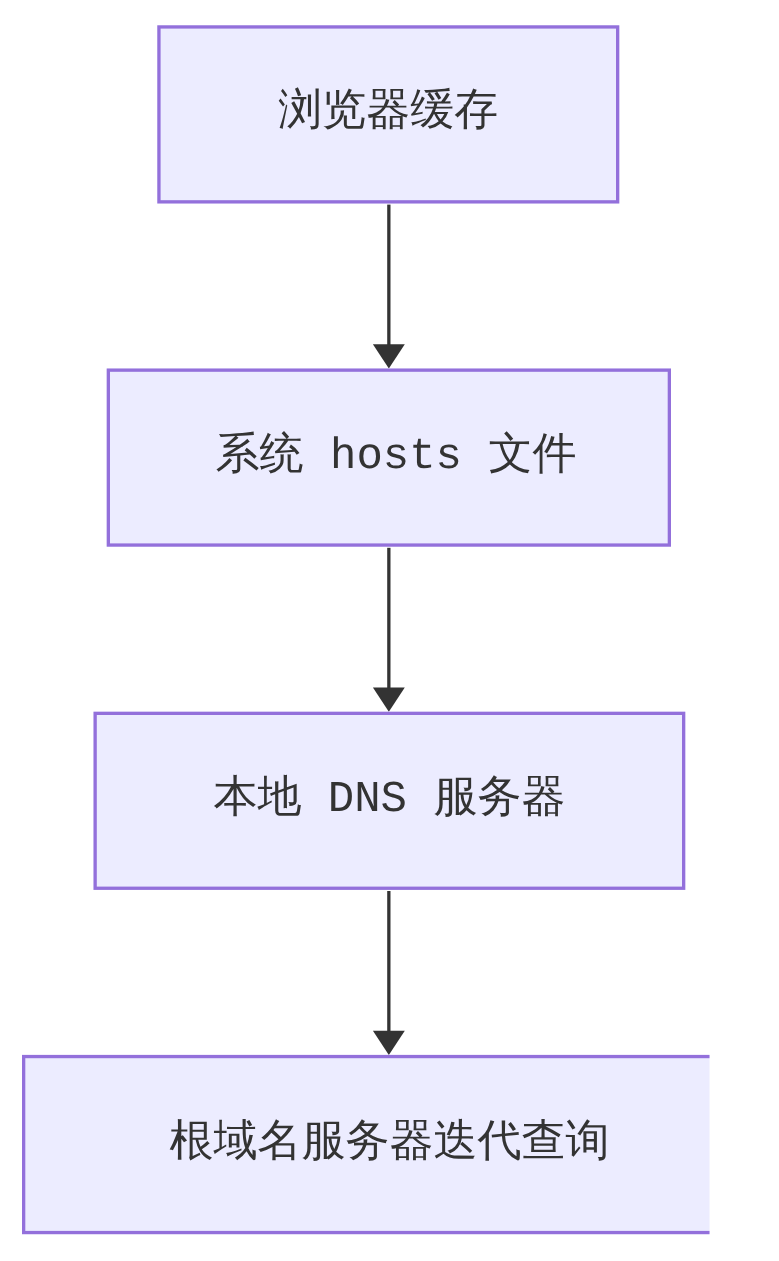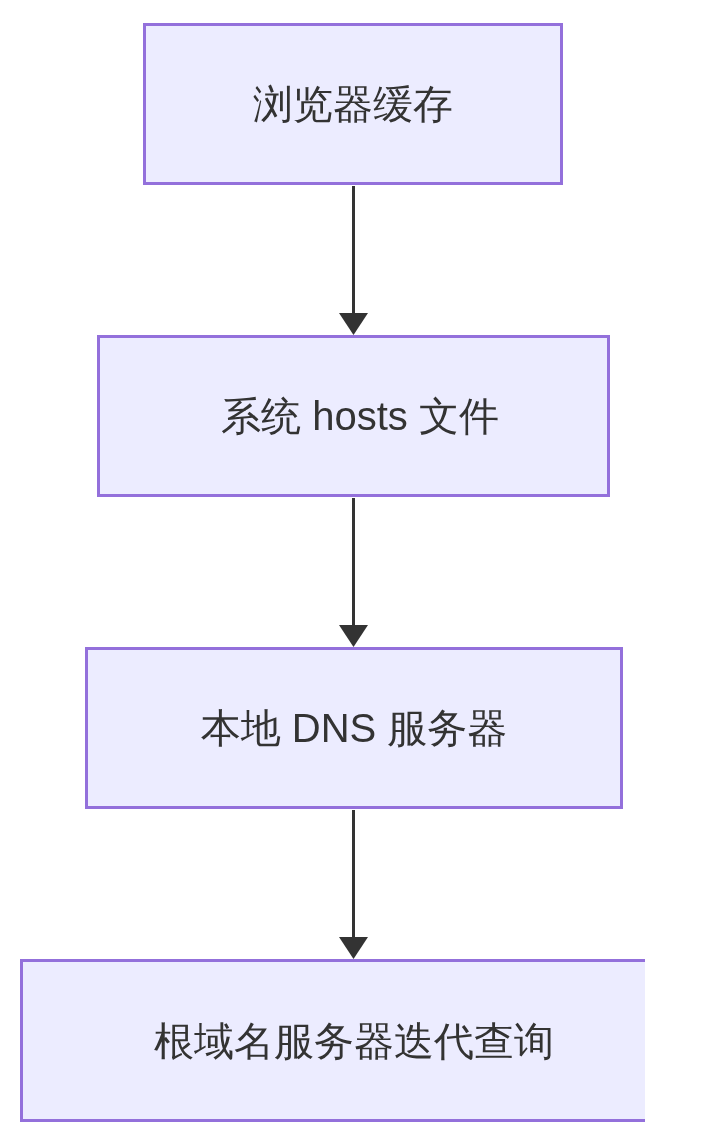--- a/index.html
+++ b/index.html
@@ -5,21 +5,21 @@
   html, body {
     margin: 0;
     padding: 0;
     background: #ffffff;
   }
   .canvas {
     position: relative;
     width: 645px;
     height: 1146px;
     background: #ffffff;
-    font-family: Liberation Sans, sans-serif;
+    font-family: Liberation Mono, monospace;
     overflow: hidden;
   }
   .node {
     position: absolute;
     box-sizing: border-box;
     background: #ECECFF;
     border: 3px solid #9370DB;
     display: flex;
     align-items: center;
     justify-content: center;

